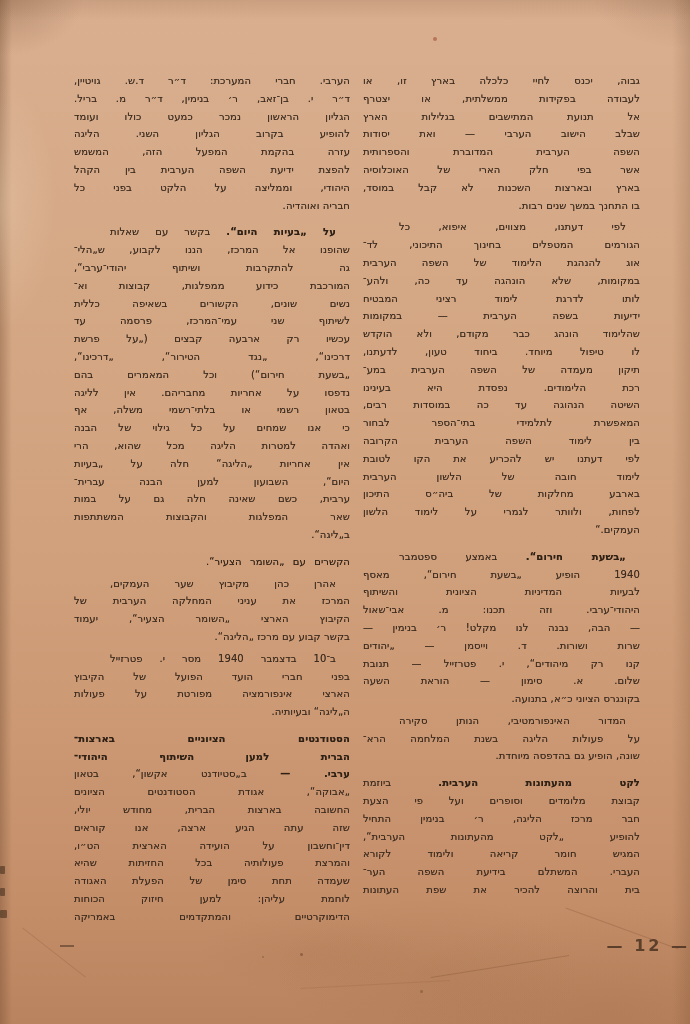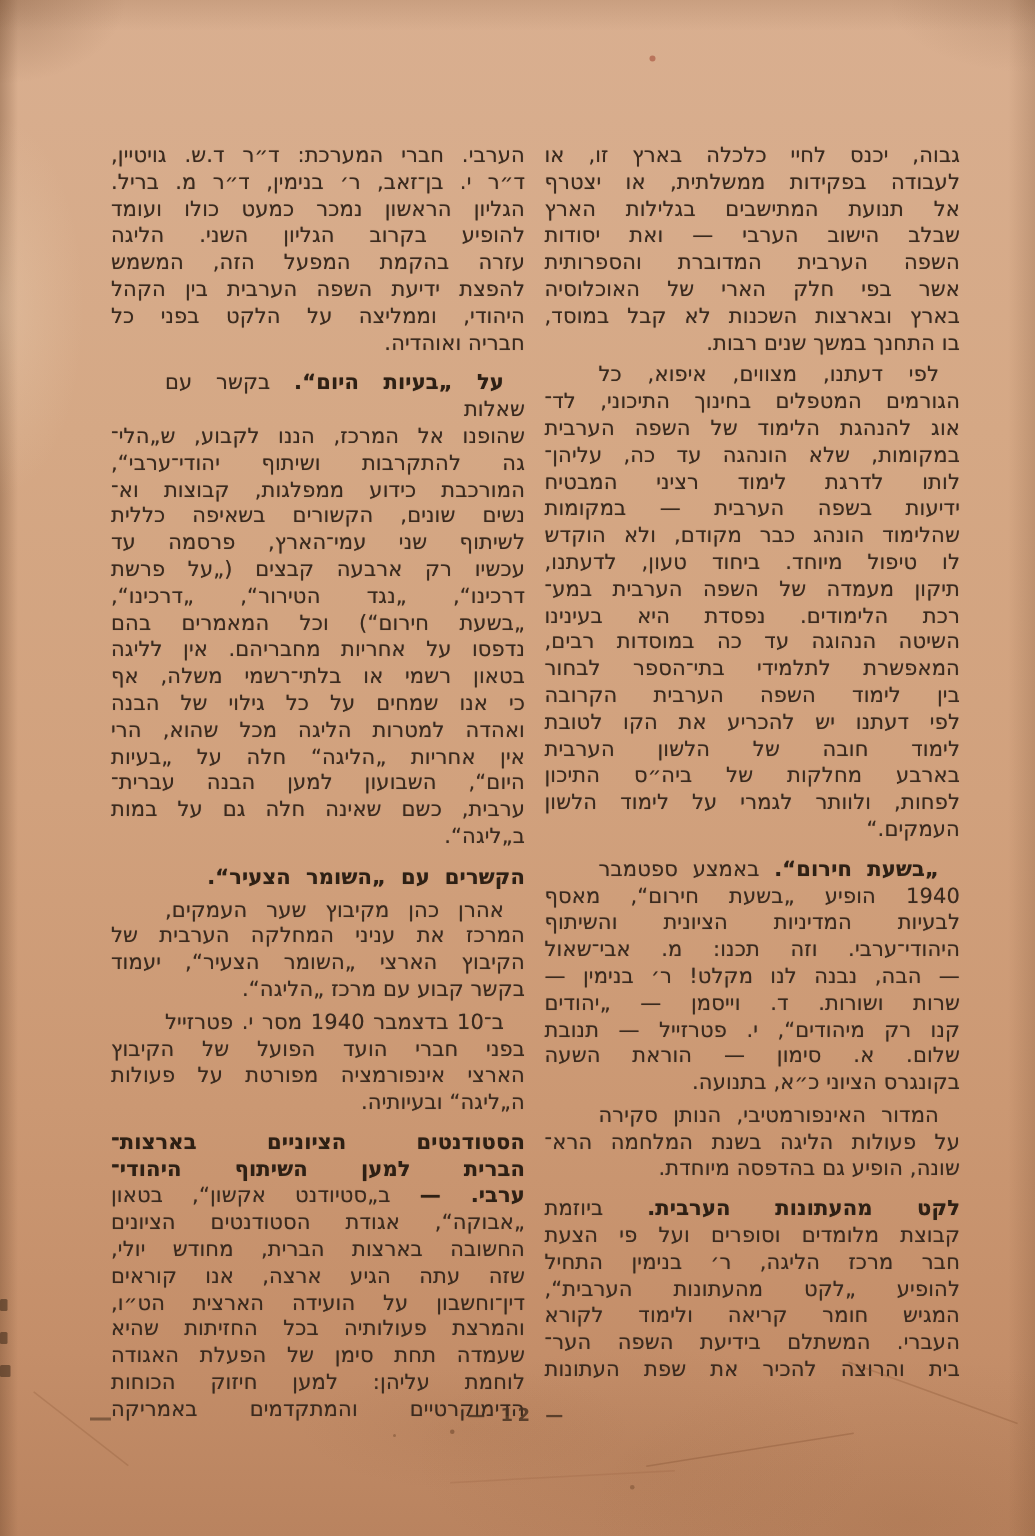--- a/index.html
+++ b/index.html
@@ -10,35 +10,35 @@
       radial-gradient(120px 80px at 0% 0%, rgba(96,58,32,.28), transparent 70%),
       radial-gradient(140px 70px at 100% 0%, rgba(96,58,32,.16), transparent 70%),
       radial-gradient(80px 180px at 0% 20%, rgba(238,216,188,.30), transparent 70%),
       radial-gradient(220px 110px at 62% 95%, rgba(128,78,44,.10), transparent 70%),
       radial-gradient(300px 150px at 88% 99%, rgba(140,88,50,.16), transparent 72%),
       radial-gradient(160px 60px at 45% 93%, rgba(128,78,44,.08), transparent 70%),
       linear-gradient(180deg, rgba(110,70,40,.15), transparent 2%),
       linear-gradient(90deg, rgba(90,55,30,.30) 0px, rgba(90,55,30,0) 12px, transparent 672px, rgba(90,55,30,.18) 690px),
       linear-gradient(180deg,#d9af90 0%,#d5a885 28%,#d1a17d 52%,#cb9873 72%,#c48e69 88%,#b9835f 100%);
   }
-  .col{position:absolute;top:96px;width:277px;direction:rtl;
-       font-size:14px;line-height:17.8px;color:#3a2a1e;
+  .col{position:absolute;top:72px;width:277px;direction:rtl;
+       font-size:10px;line-height:17.8px;color:#3a2a1e;
        letter-spacing:.1px;text-shadow:0 0 .5px rgba(58,42,30,.55);}
   .col-left{left:74px;width:276px;}
   .col-right{right:50px;}
   .para{margin:0;}
   .para + .para{margin-top:4px;}
   .para.sect{margin-top:9px;}
   .ln{text-align:right;}
   .ln.jst{text-align:justify;text-align-last:justify;}
   .indent .ln:first-child{text-indent:14px;margin-left:36px;}
   .b{font-weight:bold;color:#2e2014;}
-  .heading .ln{font-weight:bold;word-spacing:5px;color:#2e2014;}
-  .footer{position:absolute;top:936px;left:0;width:690px;text-align:center;
-          direction:ltr;font-weight:bold;font-size:12px;letter-spacing:3px;
+  .heading .ln{font-weight:normal;word-spacing:5px;color:#2e2014;}
+  .footer{position:absolute;top:936px;left:0;width:690px;text-align:right;
+          direction:ltr;font-weight:bold;font-size:16px;letter-spacing:3px;
           color:#4a3322;opacity:.85;}
   .mark{position:absolute;pointer-events:none;}
   .crackA{left:430px;top:966px;width:140px;height:1px;background:rgba(124,74,42,.30);transform:rotate(-9deg);}
   .crackB{left:562px;top:928px;width:120px;height:1px;background:rgba(124,74,42,.28);transform:rotate(20deg);}
   .crackC{left:14px;top:952px;width:80px;height:1px;background:rgba(124,74,42,.22);transform:rotate(38deg);}
   .crackD{left:300px;top:984px;width:150px;height:1px;background:rgba(124,74,42,.14);transform:rotate(-3deg);}
   .speck1{left:433px;top:37px;width:4px;height:4px;border-radius:50%;background:rgba(160,70,50,.55);}
   .speck2{left:300px;top:953px;width:3px;height:3px;border-radius:50%;background:rgba(90,55,30,.45);}
   .speck3{left:262px;top:956px;width:2px;height:2px;border-radius:50%;background:rgba(90,55,30,.35);}
   .speck4{left:420px;top:990px;width:3px;height:3px;border-radius:50%;background:rgba(90,55,30,.35);}
@@ -57,21 +57,21 @@
         <div class="ln jst">שבלב הישוב הערבי — ואת יסודות</div>
         <div class="ln jst">השפה הערבית המדוברת והספרותית</div>
         <div class="ln jst">אשר בפי חלק הארי של האוכלוסיה</div>
         <div class="ln jst">בארץ ובארצות השכנות לא קבל במוסד,</div>
         <div class="ln">בו התחנך במשך שנים רבות.</div>
       </div>
       <div class="para indent">
         <div class="ln jst">לפי דעתנו, מצווים, איפוא, כל</div>
         <div class="ln jst">הגורמים המטפלים בחינוך התיכוני, לד־</div>
         <div class="ln jst">אוג להנהגת הלימוד של השפה הערבית</div>
-        <div class="ln jst">במקומות, שלא הונהגה עד כה, עליהן־</div>
+        <div class="ln jst">במקומות, שלא הונהגה עד כה, ולהע־</div>
         <div class="ln jst">לותו לדרגת לימוד רציני המבטיח</div>
         <div class="ln jst">ידיעות בשפה הערבית — במקומות</div>
         <div class="ln jst">שהלימוד הונהג כבר מקודם, ולא הוקדש</div>
         <div class="ln jst">לו טיפול מיוחד. ביחוד טעון, לדעתנו,</div>
         <div class="ln jst">תיקון מעמדה של השפה הערבית במע־</div>
         <div class="ln jst">רכת הלימודים. נפסדת היא בעינינו</div>
         <div class="ln jst">השיטה הנהוגה עד כה במוסדות רבים,</div>
         <div class="ln jst">המאפשרת לתלמידי בתי־הספר לבחור</div>
         <div class="ln jst">בין לימוד השפה הערבית הקרובה</div>
         <div class="ln jst">לפי דעתנו יש להכריע את הקו לטובת</div>
@@ -116,31 +116,32 @@
         <div class="ln jst">להפצת ידיעת השפה הערבית בין הקהל</div>
         <div class="ln jst">היהודי, וממליצה על הלקט בפני כל</div>
         <div class="ln">חבריה ואוהדיה.</div>
       </div>
       <div class="para indent sect">
         <div class="ln jst"><span class="b">על „בעיות היום“.</span> בקשר עם שאלות</div>
         <div class="ln jst">שהופנו אל המרכז, הננו לקבוע, ש„הלי־</div>
         <div class="ln jst">גה להתקרבות ושיתוף יהודי־ערבי“,</div>
         <div class="ln jst">המורכבת כידוע ממפלגות, קבוצות וא־</div>
         <div class="ln jst">נשים שונים, הקשורים בשאיפה כללית</div>
-        <div class="ln jst">לשיתוף שני עמי־הארץ, פרסמה עד</div>
+        <div class="ln jst">לשיתוף שני עמי־המרכז, פרסמה עד</div>
         <div class="ln jst">עכשיו רק ארבעה קבצים („על פרשת</div>
         <div class="ln jst">דרכינו“, „נגד הטירור“, „דרכינו“,</div>
         <div class="ln jst">„בשעת חירום“) וכל המאמרים בהם</div>
         <div class="ln jst">נדפסו על אחריות מחבריהם. אין לליגה</div>
         <div class="ln jst">בטאון רשמי או בלתי־רשמי משלה, אף</div>
         <div class="ln jst">כי אנו שמחים על כל גילוי של הבנה</div>
         <div class="ln jst">ואהדה למטרות הליגה מכל שהוא, הרי</div>
         <div class="ln jst">אין אחריות „הליגה“ חלה על „בעיות</div>
         <div class="ln jst">היום“, השבועון למען הבנה עברית־</div>
         <div class="ln jst">ערבית, כשם שאינה חלה גם על במות</div>
+        <div class="ln jst">שאר המפלגות והקבוצות המשתתפות</div>
         <div class="ln">ב„ליגה“.</div>
       </div>
       <div class="para heading sect">
         <div class="ln">הקשרים עם „השומר הצעיר“.</div>
       </div>
       <div class="para indent">
         <div class="ln jst">אהרן כהן מקיבוץ שער העמקים,</div>
         <div class="ln jst">המרכז את עניני המחלקה הערבית של</div>
         <div class="ln jst">הקיבוץ הארצי „השומר הצעיר“, יעמוד</div>
         <div class="ln">בקשר קבוע עם מרכז „הליגה“.</div>

